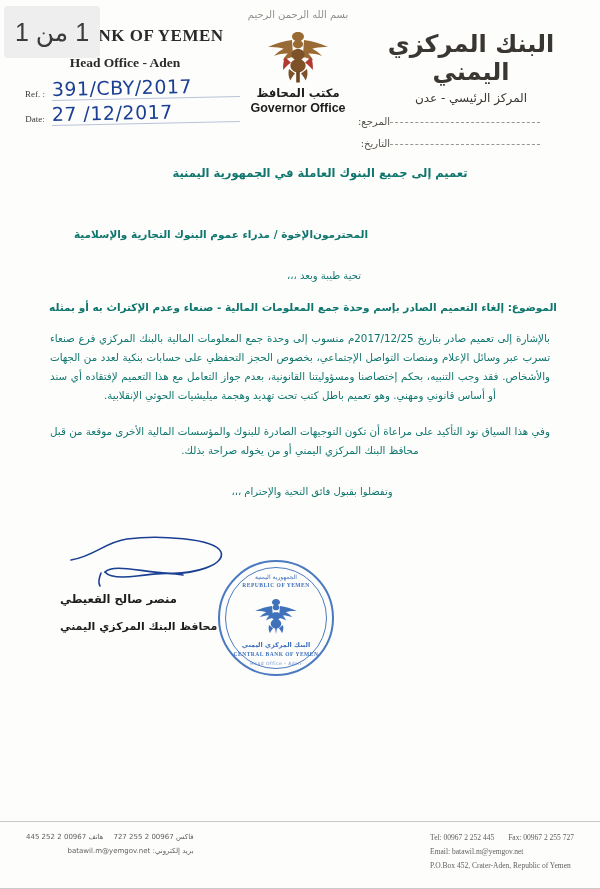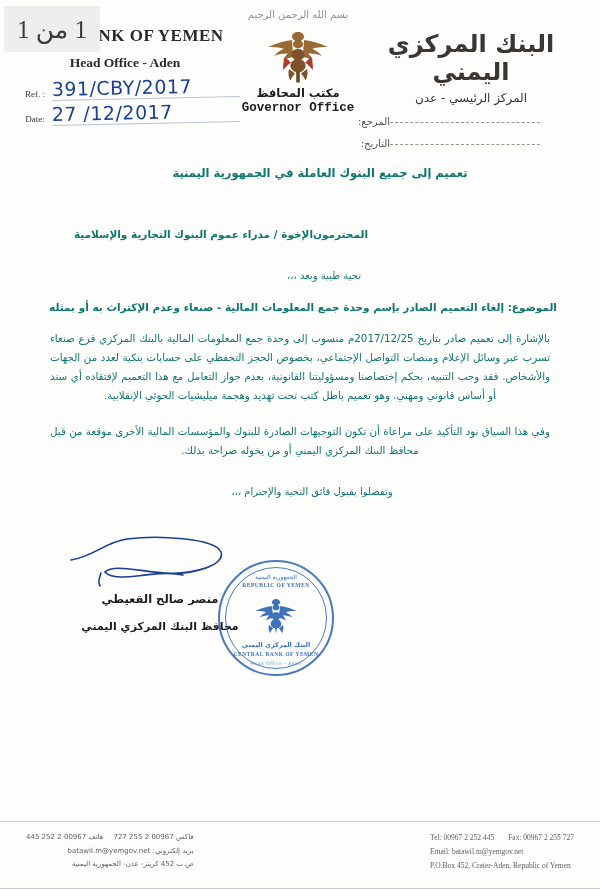--- a/index.html
+++ b/index.html
@@ -18,27 +18,27 @@
     background: #fdfdfc;
     overflow: hidden;
   }
 
   
   .page-badge {
     position: absolute;
     top: 6px;
     left: 4px;
     width: 96px;
-    height: 46px;
+    height: 52px;
     background: #eeeeee;
     border-radius: 4px;
     display: flex;
     align-items: center;
     justify-content: center;
-    font-family: Liberation Serif, serif;
+    font-family: Liberation Sans, sans-serif;
     font-size: 25px;
     color: #3b3b3b;
     letter-spacing: 1px;
     z-index: 40;
     direction: rtl;
   }
 
   
   .header {
     position: relative;
@@ -118,21 +118,21 @@
   }
   .emblem { margin: 1px auto 0; display: block; }
   .gov-ar {
     font-family: "DejaVu Sans", sans-serif;
     font-size: 11.5px;
     font-weight: bold;
     color: #1d1d1d;
     margin-top: 1px;
   }
   .gov-en {
-    font-family: Liberation Mono, monospace;
+    font-family: Liberation Sans, sans-serif;
     font-weight: bold;
     font-size: 12.5px;
     color: #1d1d1d;
     margin-top: 1px;
     direction: ltr;
   }
 
   .hdr-right {
     position: absolute;
     right: 14px;
@@ -241,21 +241,21 @@
     top: 528px;
     left: 0;
     right: 0;
     height: 190px;
   }
   .sig-block {
     position: absolute;
     left: 60px;
     top: 0;
     width: 200px;
-    text-align: center;
+    text-align: left;
     direction: rtl;
   }
   .sig-svg { display: block; margin: 0 auto; }
   .sig-name {
     font-family: "DejaVu Sans", sans-serif;
     font-size: 11.5px;
     font-weight: bold;
     color: #1d1d1d;
     margin-top: 2px;
   }
@@ -447,17 +447,16 @@
         <span>Tel: 00967 2 252 445</span><span class="sep"></span><span>Fax: 00967 2 255 727</span>
       </div>
       <div class="row">Email: batawil.m@yemgov.net</div>
       <div class="row">P.O.Box 452, Crater-Aden, Republic of Yemen</div>
     </div>
     <div class="f-right">
       <div class="row">
         <span>فاكس  00967 2 255 727</span><span class="sep"></span><span>هاتف  00967 2 252 445</span>
       </div>
       <div class="row">بريد إلكتروني: batawil.m@yemgov.net</div>
-      <div class="row">ص.ب 452 كريتر- عدن- الجمهورية اليمنية</div>
     </div>
   </div>
 
 </div>
 
 </body></html>

